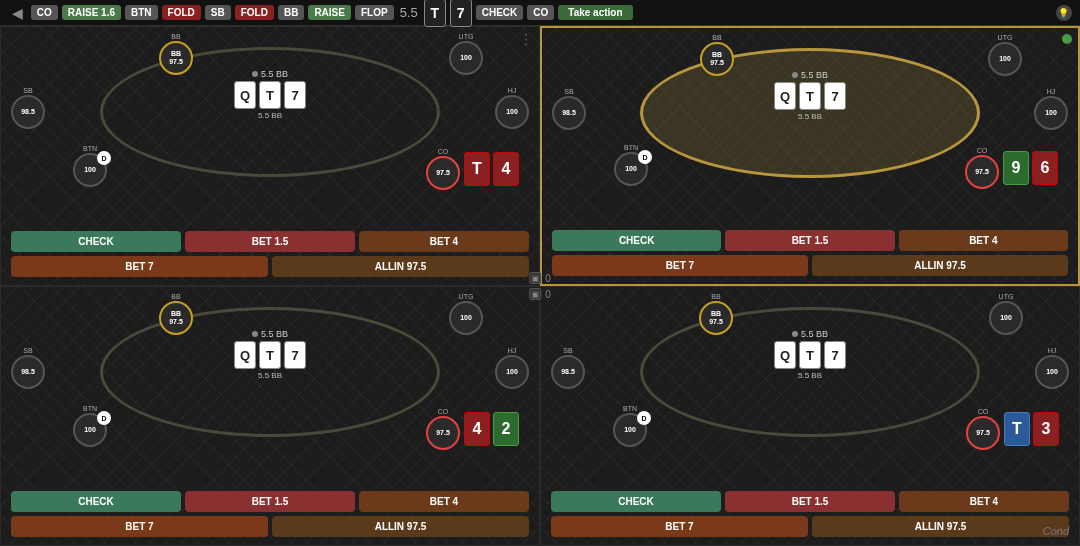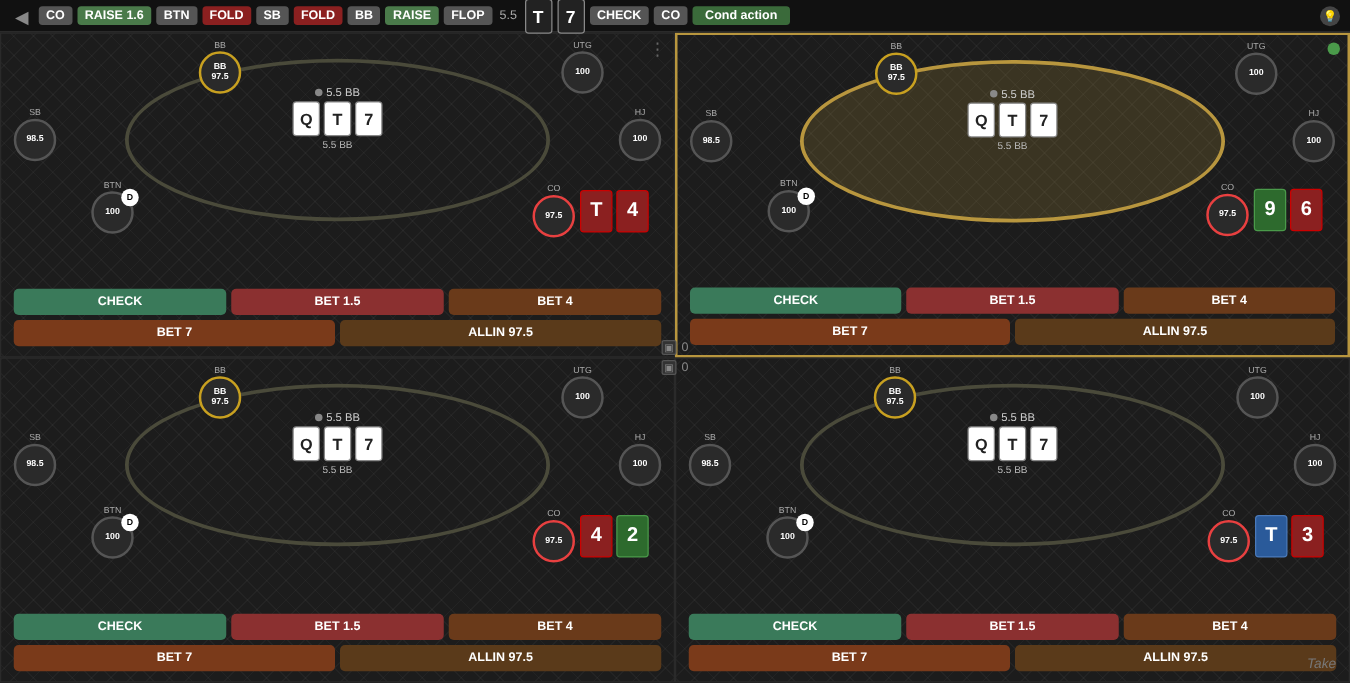--- a/index.html
+++ b/index.html
@@ -77,21 +77,21 @@
       padding: 1px 5px;
       font-size: 11px;
       font-weight: bold;
       color: #fff;
     }
     .toolbar-card.black-card { color: #fff; }
 
     .toolbar-spacer { flex: 1; }
 
     .toolbar-number {
-      font-size: 10px;
+      font-size: 13px;
       color: #aaa;
       padding: 0 2px;
     }
 
     .bulb-icon {
       width: 16px;
       height: 16px;
       border-radius: 50%;
       background: #444;
       display: flex;
@@ -219,21 +219,21 @@
   <button class="toolbar-btn btn-grey">SB</button>
   <button class="toolbar-btn btn-red">FOLD</button>
   <button class="toolbar-btn btn-grey">BB</button>
   <button class="toolbar-btn btn-green">RAISE</button>
   <button class="toolbar-btn btn-grey">FLOP</button>
   <span class="toolbar-number">5.5</span>
   <div class="card toolbar-card black-card">T</div>
   <div class="card toolbar-card black-card">7</div>
   <button class="toolbar-btn btn-grey">CHECK</button>
   <button class="toolbar-btn btn-grey">CO</button>
-  <button class="toolbar-btn btn-action">Cond action</button>
+  <button class="toolbar-btn btn-action">Take action</button>
   <div class="toolbar-spacer"></div>
   <div class="bulb-icon">💡</div>
 </div>
 
 <div class="quadrants">
 
   <div class="quadrant" style="position:relative;">
     <div class="q-inner">
 
       <span class="three-dots">⋮</span>
@@ -611,21 +611,21 @@
           <button class="action-btn btn-check">CHECK</button>
           <button class="action-btn btn-bet15">BET 1.5</button>
           <button class="action-btn btn-bet4">BET 4</button>
         </div>
         <div class="btn-row">
           <button class="action-btn btn-bet7">BET 7</button>
           <button class="action-btn btn-allin">ALLIN 97.5</button>
         </div>
       </div>
 
-      <div style="position:absolute;bottom:8px;right:10px;font-size:11px;color:#777;font-style:italic;">Take</div>
+      <div style="position:absolute;bottom:8px;right:10px;font-size:11px;color:#777;font-style:italic;">Cond</div>
     </div>
   </div>
 
 </div>
 
 <div class="center-controls" style="top:calc(50% + 13px);">
   <div style="display:flex;align-items:center;gap:4px;">
     <div style="width:12px;height:12px;background:#333;border:1px solid #555;border-radius:2px;display:flex;align-items:center;justify-content:center;font-size:8px;color:#888;">▣</div>
     <span style="font-size:10px;color:#888;">0</span>
   </div>

